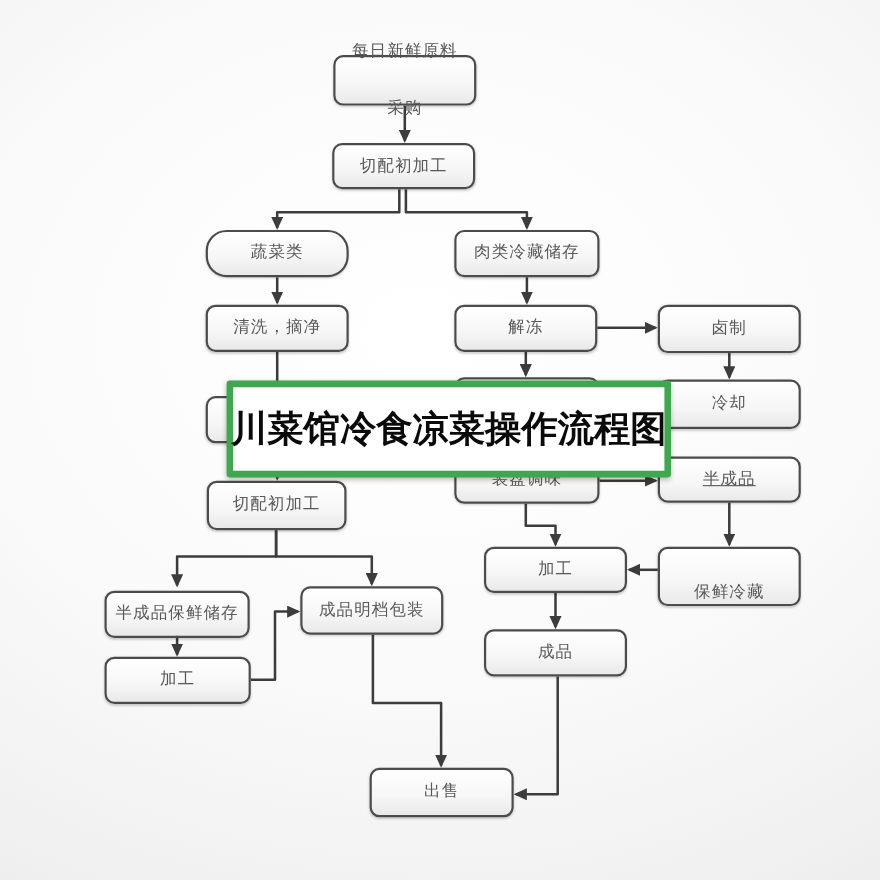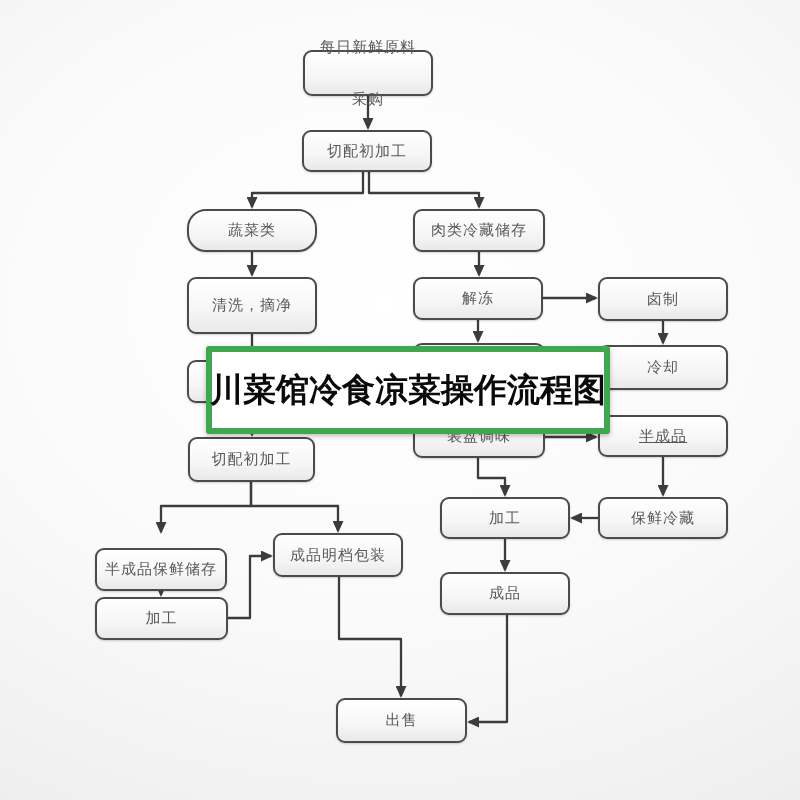--- a/index.html
+++ b/index.html
@@ -106,21 +106,21 @@
     </div>
     <div class="node" style="left: 302px; top: 130px; width: 130px; height: 42px;">
       <span>切配初加工</span>
     </div>
     <div class="node" style="left: 187px; top: 209px; width: 130px; height: 43px; border-radius: 19px;">
       <span>蔬菜类</span>
     </div>
     <div class="node" style="left: 413px; top: 209px; width: 132px; height: 43px;">
       <span>肉类冷藏储存</span>
     </div>
-    <div class="node" style="left: 187px; top: 277px; width: 130px; height: 57px;">
+    <div class="node" style="left: 187px; top: 277px; width: 130px; height: 43px;">
       <span>清洗，摘净</span>
     </div>
     <div class="node" style="left: 413px; top: 277px; width: 130px; height: 43px;">
       <span>解冻</span>
     </div>
     <div class="node" style="left: 598px; top: 277px; width: 130px; height: 44px;">
       <span>卤制</span>
     </div>
     <div class="node" style="left: 598px; top: 345px; width: 130px; height: 45px;">
       <span>冷却</span>
@@ -133,30 +133,30 @@
     </div>
     <div class="node" style="left: 413px; top: 415px; width: 132px; height: 43px;">
       <span>装盘调味</span>
     </div>
     <div class="node" style="left: 598px; top: 415px; width: 130px; height: 42px; text-decoration: underline;">
       <span>半成品</span>
     </div>
     <div class="node" style="left: 188px; top: 437px; width: 127px; height: 45px;">
       <span>切配初加工</span>
     </div>
-    <div class="node" style="left: 95px; top: 548px; width: 132px; height: 43px;">
+    <div class="node" style="left: 95px; top: 537px; width: 132px; height: 43px;">
       <span>半成品保鲜储存</span>
     </div>
     <div class="node" style="left: 273px; top: 533px; width: 130px; height: 44px;">
       <span>成品明档包装</span>
     </div>
     <div class="node" style="left: 95px; top: 597px; width: 133px; height: 43px;">
       <span>加工</span>
     </div>
-    <div class="node" style="left: 598px; top: 497px; width: 130px; height: 42px;">
+    <div class="node" style="left: 598px; top: 497px; width: 130px; height: 54px; justify-content: flex-end;">
       <span>保鲜冷藏</span>
     </div>
     <div class="node" style="left: 440px; top: 497px; width: 130px; height: 42px;">
       <span>加工</span>
     </div>
     <div class="node" style="left: 440px; top: 572px; width: 130px; height: 43px; text-align: right;">
       <span>成品</span>
     </div>
     <div class="node" style="left: 336px; top: 698px; width: 131px; height: 45px;">
       <span>出售</span>

